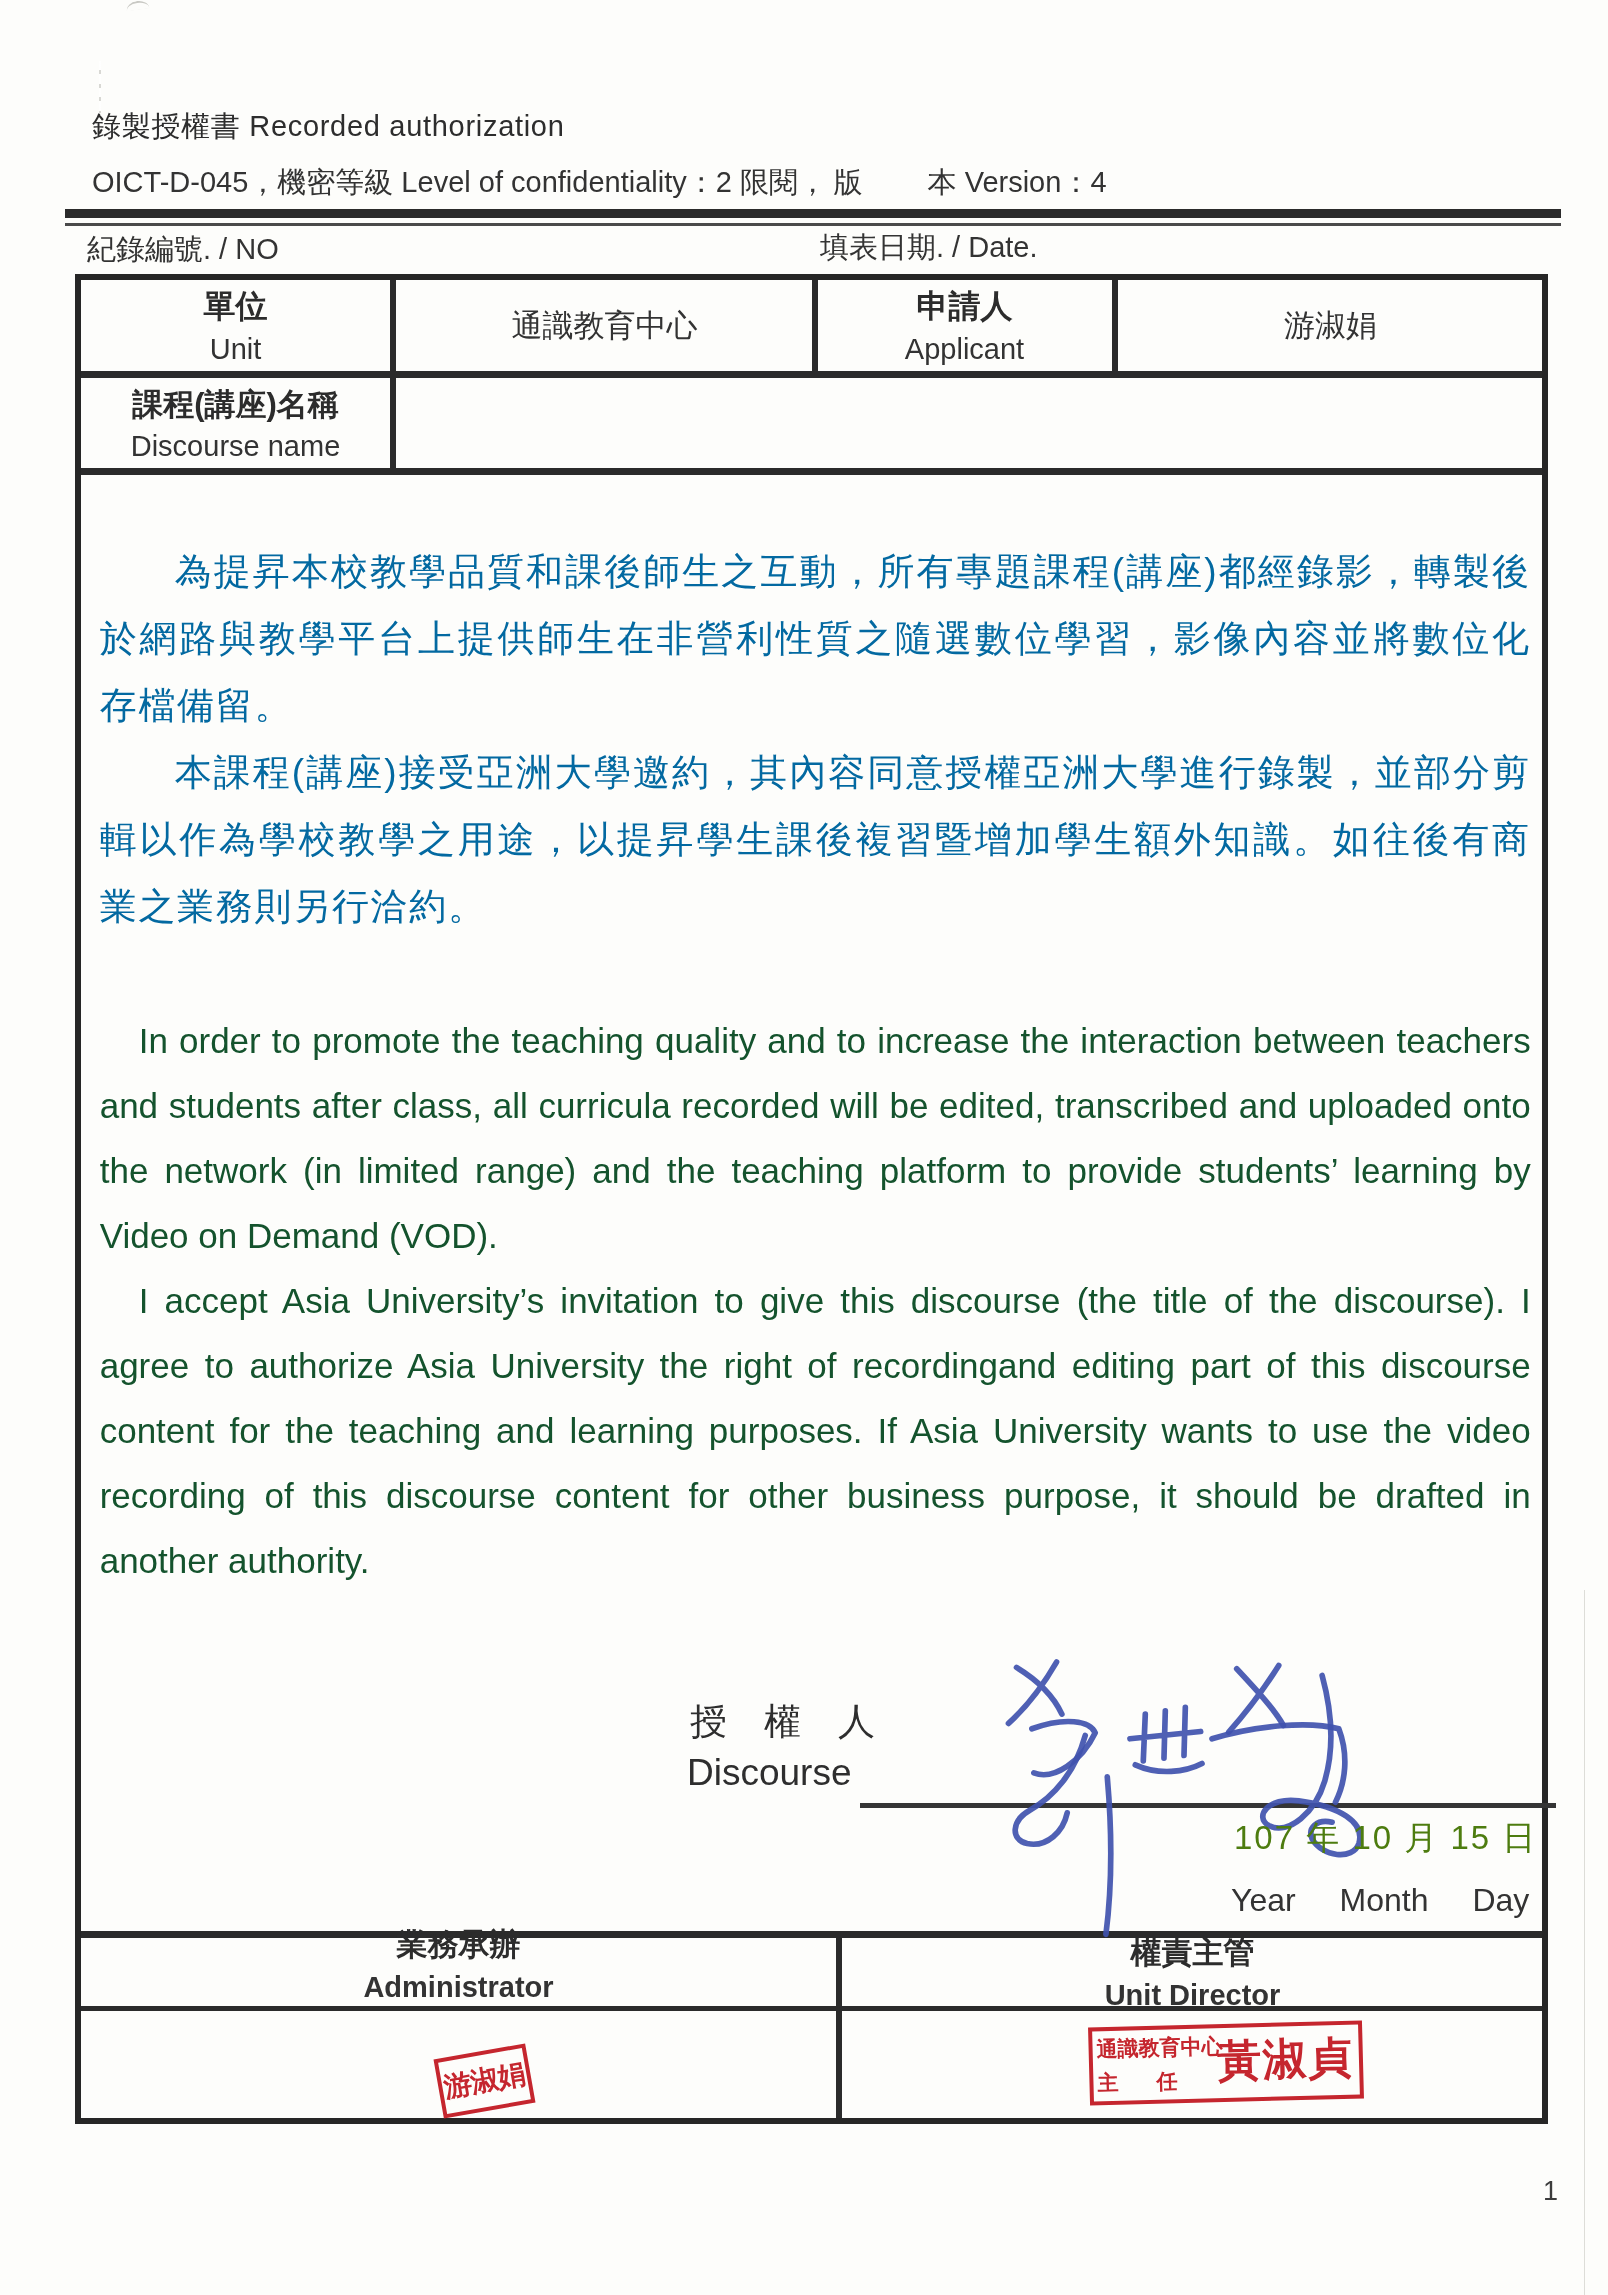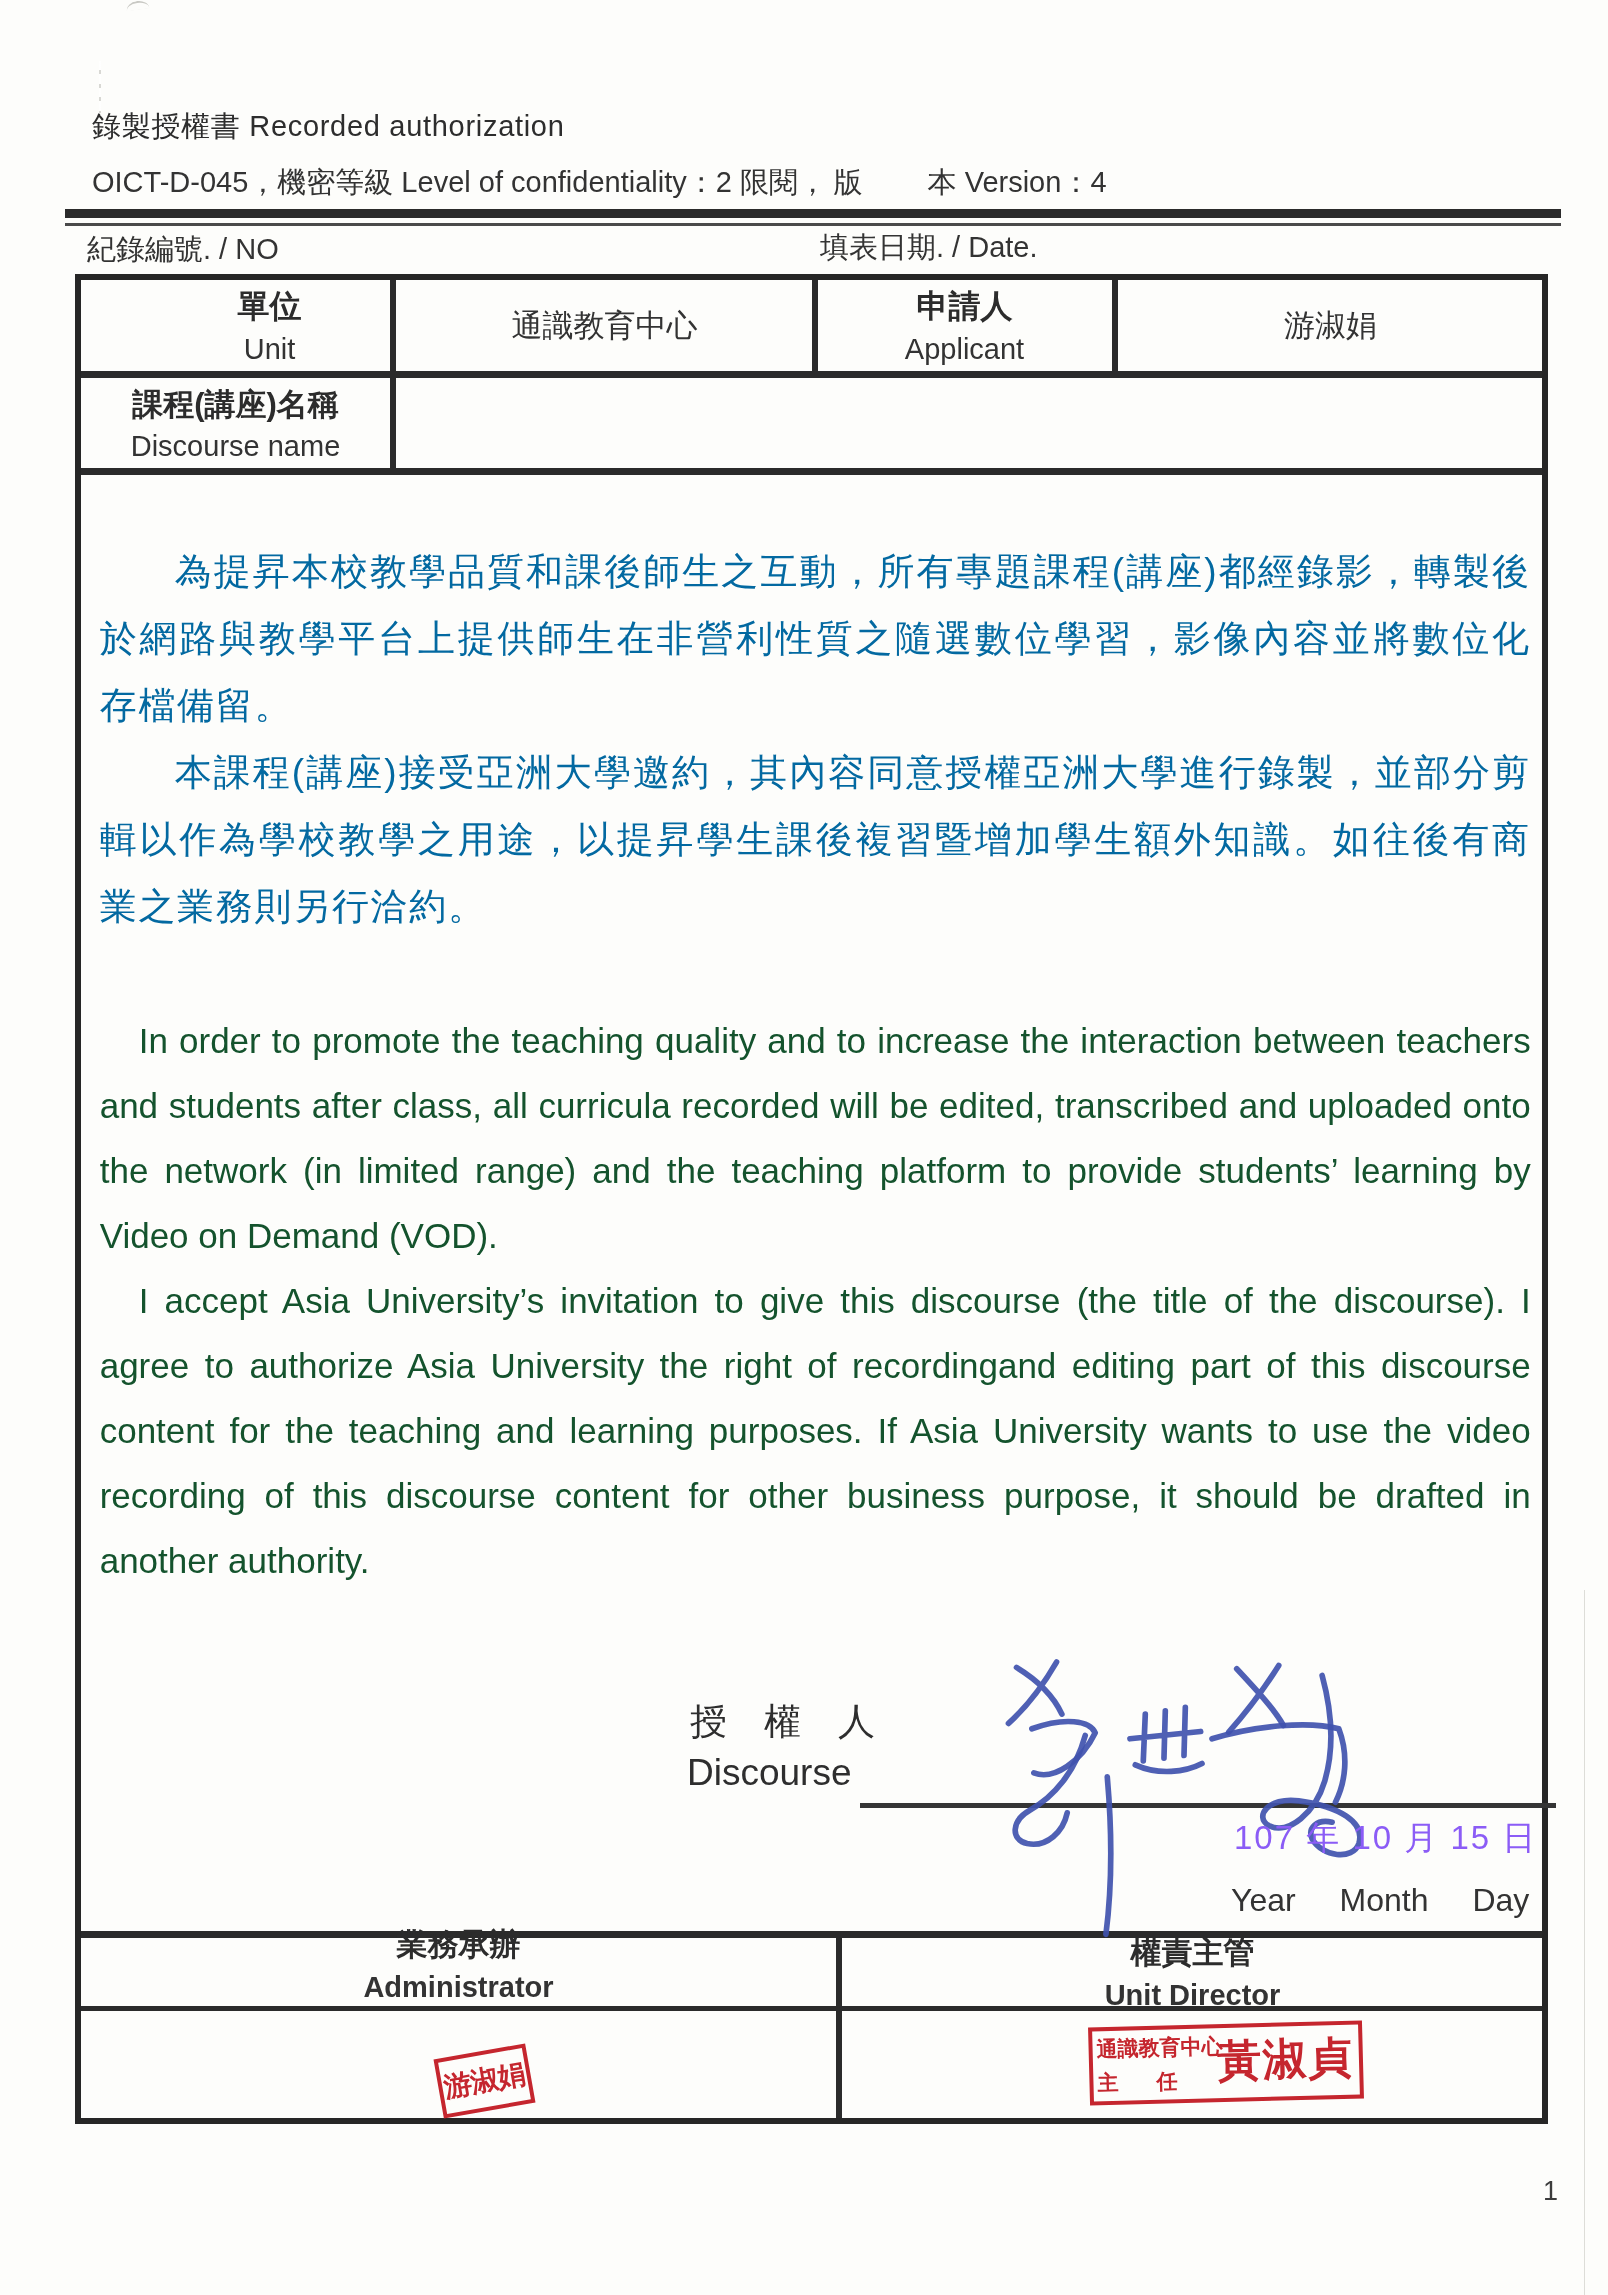--- a/index.html
+++ b/index.html
@@ -42,21 +42,21 @@
   .zh-p{font-size:37px;line-height:67px;letter-spacing:1.7px;text-align:justify;text-indent:75px;color:#0369a1;margin:0;}
   .en-p{font-size:35px;line-height:65px;text-align:justify;text-indent:39px;color:#14532d;margin:0;}
   .en-first{margin-top:68px;}
 
   
   .auth-zh{position:absolute;left:609px;top:1417px;font-size:37px;color:#2e2e2e;}
   .auth-en{position:absolute;left:606px;top:1472px;font-size:37px;color:#2e2e2e;}
   .sig-line{position:absolute;left:779px;top:1523px;width:696px;height:4.7px;background:#353535;}
   .sig-svg{position:absolute;left:894px;top:1322px;width:434px;height:347px;}
   .sig-svg path{fill:none;stroke:var(--sig-blue);stroke-width:8.5;stroke-linecap:round;stroke-linejoin:round;opacity:.92;}
-  .date-line{position:absolute;left:1153px;top:1536px;font-size:33px;letter-spacing:2px;color:#8b5cf6;}
+  .date-line{position:absolute;left:1153px;top:1536px;font-size:33px;letter-spacing:2px;color:#4d7c0f;}
   .date-units{position:absolute;left:1150px;top:1602px;font-size:32px;word-spacing:35px;color:#333;}
 
   
   .appr-lbl-zh{font-size:31px;font-weight:700;color:#2c2c2c;}
   .appr-lbl-en{font-size:29px;font-weight:600;color:#333;margin-top:5.3px;}
 
   .stamp{position:absolute;border:4px solid var(--stamp-red);color:var(--stamp-red);display:flex;align-items:center;justify-content:center;background:rgba(255,255,255,0);}
   .stamp-admin{left:357px;top:1771px;width:85px;height:52px;transform:rotate(-10deg);font-size:28px;font-weight:700;letter-spacing:-0.7px;white-space:nowrap;}
   .stamp-director{left:1008px;top:1744px;width:258px;height:67px;transform:rotate(-1.5deg);border-width:4.7px;justify-content:flex-start;padding:1.3px 4px;}
   .stamp-director .col-small{display:flex;flex-direction:column;justify-content:space-between;height:92%;width:119px;}
@@ -96,21 +96,21 @@
 
     <div class="hline" style="top:91px;height:6.7px;"></div>
     <div class="hline" style="top:188px;height:6.7px;"></div>
     <div class="hline" style="top:1651px;height:6.7px;"></div>
     <div class="hline" style="top:1726px;height:5.3px;"></div>
     <div class="vline" style="left:309px;top:0;width:6px;height:195px;"></div>
     <div class="vline" style="left:731px;top:0;width:6px;height:91px;"></div>
     <div class="vline" style="left:1031px;top:0;width:6px;height:91px;"></div>
     <div class="vline" style="left:755px;top:1651px;width:6px;height:187px;"></div>
 
-    <div class="cell" style="left:6px;top:0;width:309px;height:91px;padding-left:28px;">
+    <div class="cell" style="left:0;top:0;width:309px;height:91px;">
       <div class="lbl-zh">單位</div>
       <div class="lbl-en">Unit</div>
     </div>
     <div class="cell" style="left:315px;top:0;width:417px;height:91px;">
       <div class="val">通識教育中心</div>
     </div>
     <div class="cell" style="left:737px;top:0;width:293px;height:91px;">
       <div class="lbl-zh">申請人</div>
       <div class="lbl-en">Applicant</div>
     </div>

